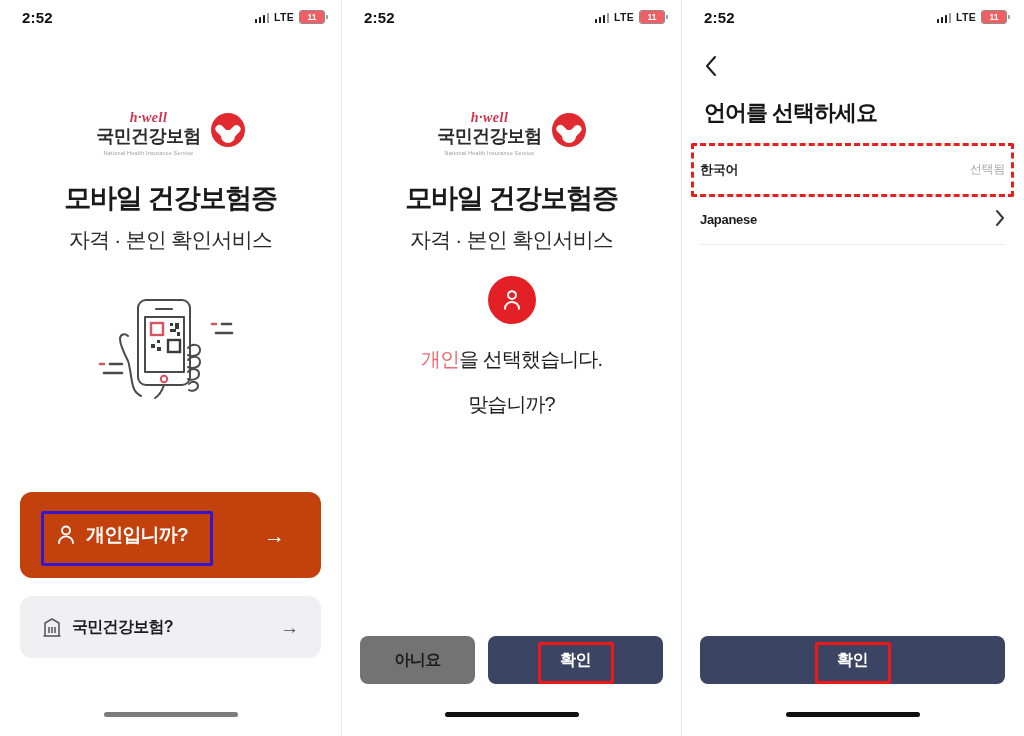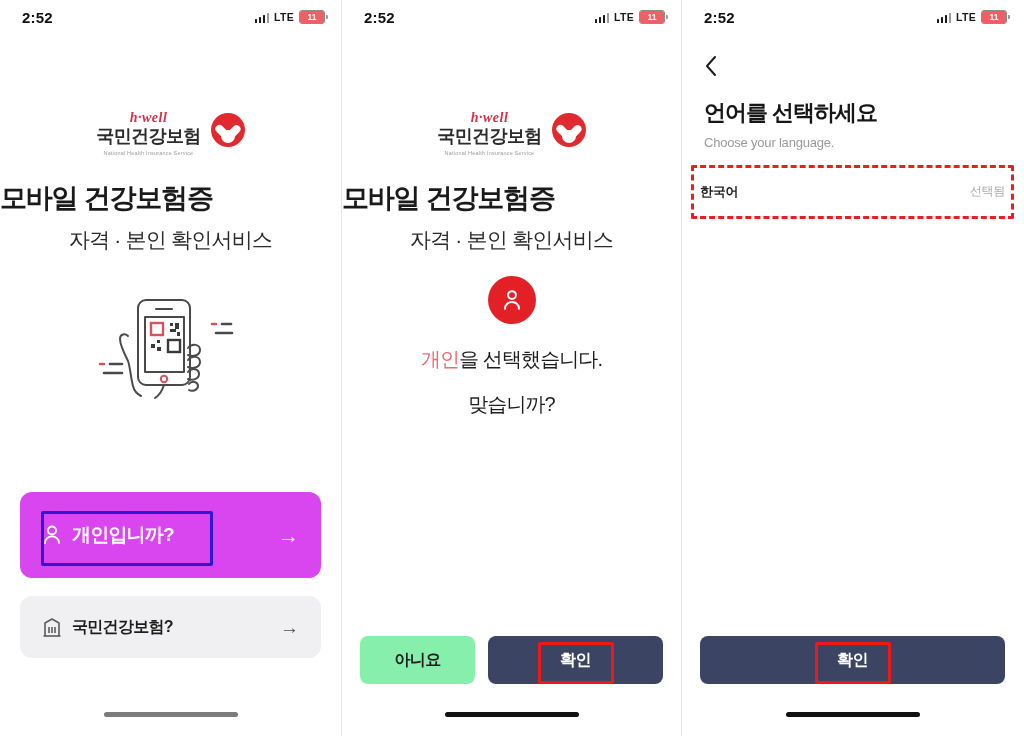--- a/index.html
+++ b/index.html
@@ -89,37 +89,37 @@
     position:absolute;left:9.5px;top:7px;width:15px;height:13px;
   }
   .brand-mark .heart:before,.brand-mark .heart:after{
     content:"";position:absolute;top:0;width:7.6px;height:12px;
     background:#ffffff;border-radius:7.6px 7.6px 0 0;
   }
   .brand-mark .heart:before{left:7.4px;transform:rotate(45deg);transform-origin:0 100%;}
   .brand-mark .heart:after{left:0;transform:rotate(-45deg);transform-origin:100% 100%;}
 
   .title{
-    margin-top:24px;text-align:left;
+    margin-top:24px;text-align:center;
     font-size:27px;font-weight:bold;color:#1a1a1a;
     letter-spacing:-1.2px;
   }
   .subtitle{
     margin-top:10px;text-align:center;
     font-size:21px;color:#2a2a2a;letter-spacing:-0.8px;
   }
 
   .illus{margin-top:34px;display:flex;justify-content:center;}
 
   .cta-wrap{position:absolute;left:20px;right:20px;top:492px;}
   .btn-primary{
     position:relative;
-    height:86px;border-radius:12px;background:#d946ef;
+    height:86px;border-radius:12px;background:#c2410c;
     display:flex;align-items:center;
-    box-sizing:border-box;padding:0 22px;
+    box-sizing:border-box;padding:0 36px;
   }
   .btn-primary .glyph{margin-right:10px;display:flex;align-items:center;}
   .btn-primary .lbl{
     font-size:19px;font-weight:bold;color:#ffffff;letter-spacing:-0.8px;
   }
   .btn-primary .arrow{margin-left:auto;font-size:21px;color:#ffffff;line-height:1;}
   .hl-blue{
     position:absolute;left:21px;top:19px;width:166px;height:49px;
     border:3px solid #3217cf;border-radius:2px;pointer-events:none;
   }
@@ -146,21 +146,21 @@
   .confirm-line1 .hi{color:#ef6b72;}
   .confirm-line2{
     margin-top:18px;text-align:center;
     font-size:20px;color:#1e1e1e;letter-spacing:-0.9px;
   }
   .foot2{
     position:absolute;left:18px;right:18px;bottom:52px;
     display:flex;gap:13px;
   }
   .btn-ghost{
-    width:115px;height:48px;border-radius:8px;background:#86efac;
+    width:115px;height:48px;border-radius:8px;background:#737373;
     display:flex;align-items:center;justify-content:center;
     font-size:16px;font-weight:bold;color:#1d1d1d;letter-spacing:-0.6px;
   }
   .btn-navy{
     position:relative;flex:1;height:48px;border-radius:8px;background:#3b4463;
     display:flex;align-items:center;justify-content:center;
     font-size:16px;font-weight:bold;color:#ffffff;letter-spacing:-0.6px;
   }
   .hl-red{
     position:absolute;top:6px;left:50%;transform:translateX(-50%);
@@ -395,32 +395,39 @@
 
     <div class="back-row">
       <span class="chev-back">
         <svg width="14" height="24" viewBox="0 0 14 24" fill="none" stroke="#1c1c1c" stroke-width="2" stroke-linecap="round" stroke-linejoin="round">
             <path d="M11 3L3 12l8 9"></path>
           </svg>
       </span>
     </div>
 
     <div class="lang-title">언어를 선택하세요</div>
-    <div class="lang-sub">Choose your language.</div>
 
     <div class="lang-list">
 
       <div class="lang-row selected">
         <span class="name">한국어</span>
         <span class="sel">선택됨</span>
         <span class="hl-dash"></span>
       </div>
 
 
 
+      <div class="lang-row">
+        <span class="name">Japanese</span>
+        <span class="chev">
+          <svg width="10" height="18" viewBox="0 0 10 18" fill="none" stroke="#3a3a3a" stroke-width="2" stroke-linecap="round" stroke-linejoin="round">
+              <path d="M2 2l6 7-6 7"></path>
+            </svg>
+        </span>
+      </div>
 
     </div>
 
     <div class="foot3">
       <div class="btn-navy-wide">
         <span>확인</span>
         <span class="hl-red"></span>
       </div>
     </div>
 

